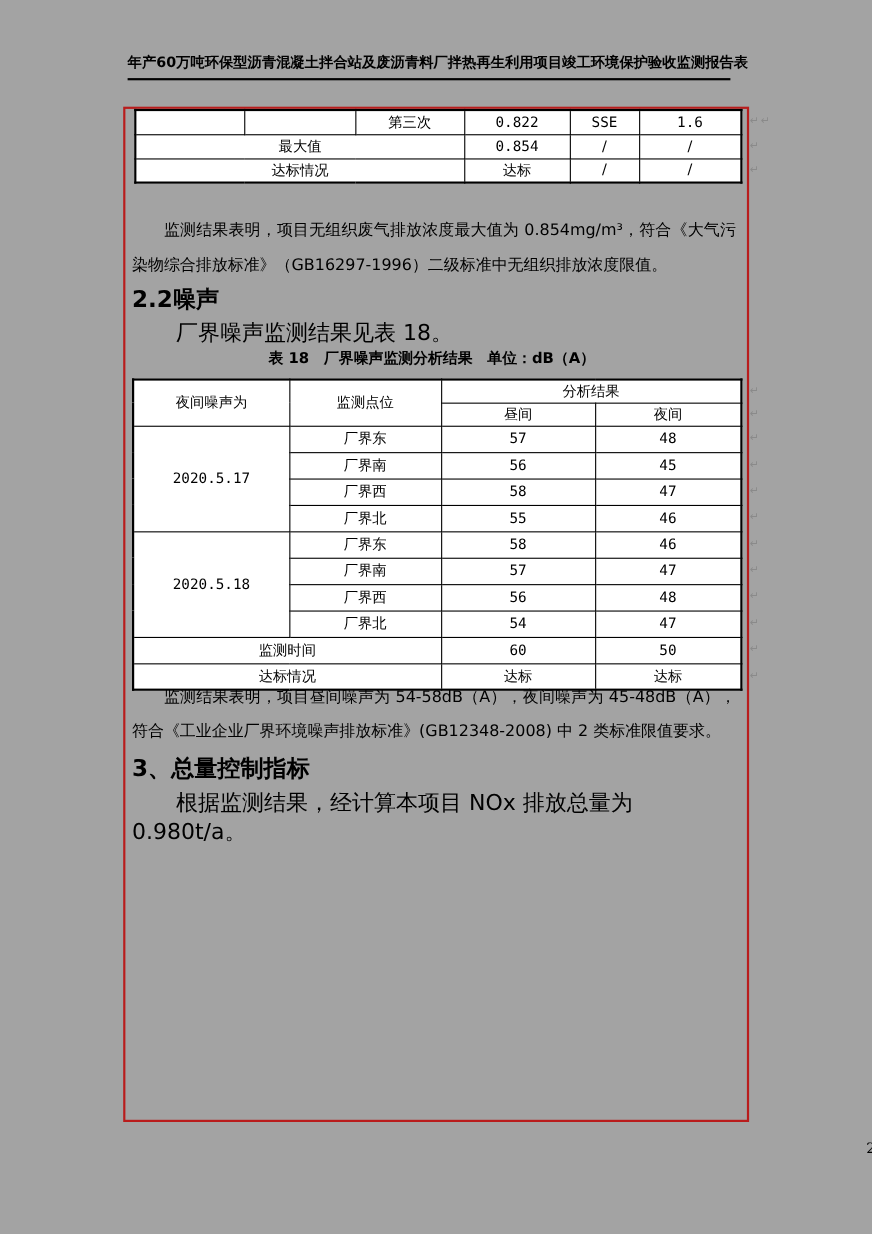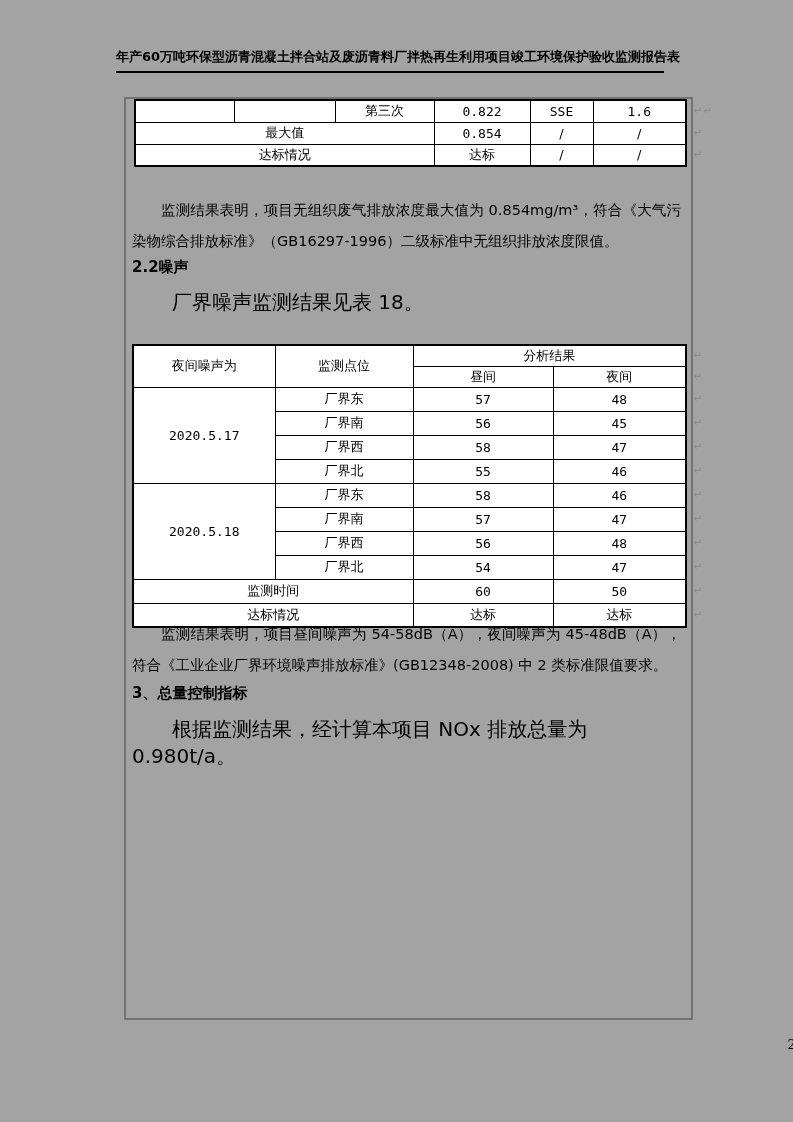--- a/index.html
+++ b/index.html
@@ -9,22 +9,22 @@
     background:#a3a3a3; color:#000;
     font-family:"DejaVu Sans","Liberation Sans",sans-serif;
     overflow:hidden;
   }
   .doc-title {
     position:absolute; left:116px; top:48px; width:548px;
     text-align:center; font-weight:bold; font-size:13px; white-space:nowrap;
     border-bottom:2px solid #000; padding-bottom:5px;
   }
   .outer-box {
-    position:absolute; left:124px; top:97px; width:569px; height:923px;
-    border:2px solid #737373;
+    position:absolute; left:112px; top:97px; width:569px; height:923px;
+    border:2px solid #b91c1c;
   }
   table.dtable { border-collapse:collapse; table-layout:fixed; position:absolute; background:#fff; }
   table.dtable { border:2px solid #000; }
   table.dtable td {
     border:1px solid #000; text-align:center; vertical-align:middle;
     font-size:13px; position:relative; overflow:visible; padding:0 2px;
   }
   .gas-table  { left:8px; top:0px;   width:551px; }
   .noise-table{ left:6px; top:245px; width:553px; }
   .gas-table td { height:22px; }
@@ -34,21 +34,21 @@
   .pmark {
     position:absolute; right:-17px; top:50%; transform:translateY(-50%);
     color:#8a8a8a; font-size:10px; font-weight:normal;
     font-family:"DejaVu Sans",sans-serif; line-height:1;
   }
   .pmark2 { right:-27px; }
   .para {
     position:absolute; left:6px; width:549px;
     font-size:14.5px; line-height:31px; text-indent:2em; text-align:justify;
   }
-  .heading { position:absolute; left:6px; font-weight:bold; font-size:15px; }
+  .heading { position:absolute; left:6px; font-weight:bold; font-size:21px; }
   .intro   { position:absolute; left:6px; width:549px; font-size:20px; text-indent:2em; }
   .caption { position:absolute; left:2px; width:553px; text-align:center; font-weight:bold; font-size:13.5px; }
   .page-number {
     position:absolute; left:11px; top:1037px; width:100%; text-align:right;
     font-family:"DejaVu Serif","Liberation Serif",serif; font-size:13px;
   }
   .pos-para-gas   { top:96px; }
   .pos-h-noise    { top:159px; }
   .pos-intro      { top:190px; }
   .pos-caption    { top:218px; }
@@ -105,20 +105,21 @@
           <span class="pmark">↵</span>
         </td>
       </tr>
     </tbody>
       </table>
 
     <p class="para pos-para-gas">监测结果表明，项目无组织废气排放浓度最大值为 0.854mg/m³，符合《大气污染物综合排放标准》（GB16297-1996）二级标准中无组织排放浓度限值。</p>
 
     <div class="heading pos-h-noise">2.2噪声</div>
     <p class="intro pos-intro">厂界噪声监测结果见表 18。</p>
+    <div class="caption pos-caption">表 18　厂界噪声监测分析结果　单位：dB（A）</div>
 
     <table class="dtable noise-table">
       <colgroup>
         <col style="width:142px">
           <col style="width:138px">
           <col style="width:140px">
           <col style="width:133px">
       </colgroup>
       <tbody>
           <tr>

